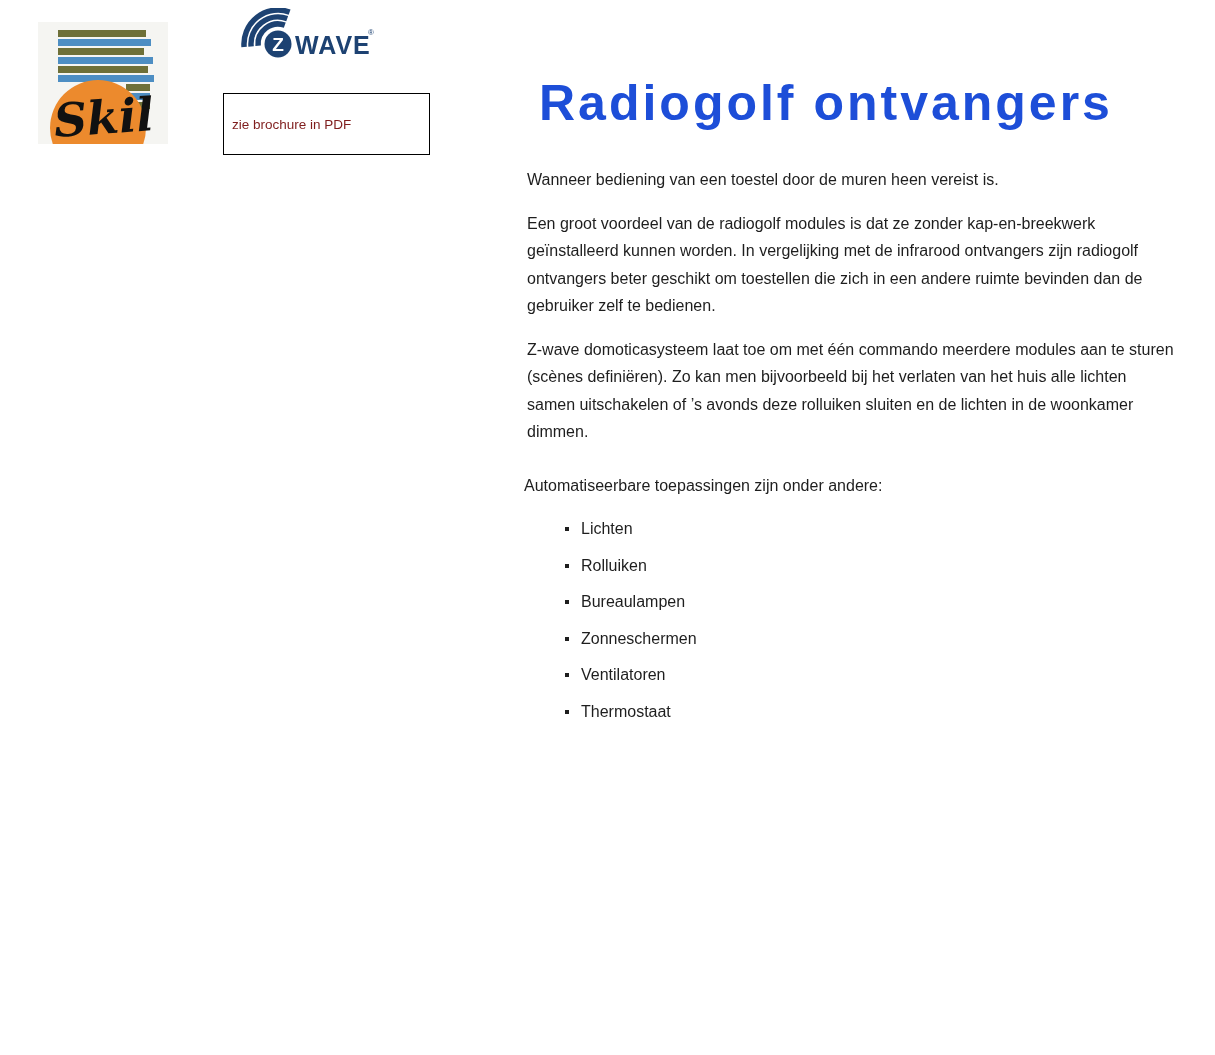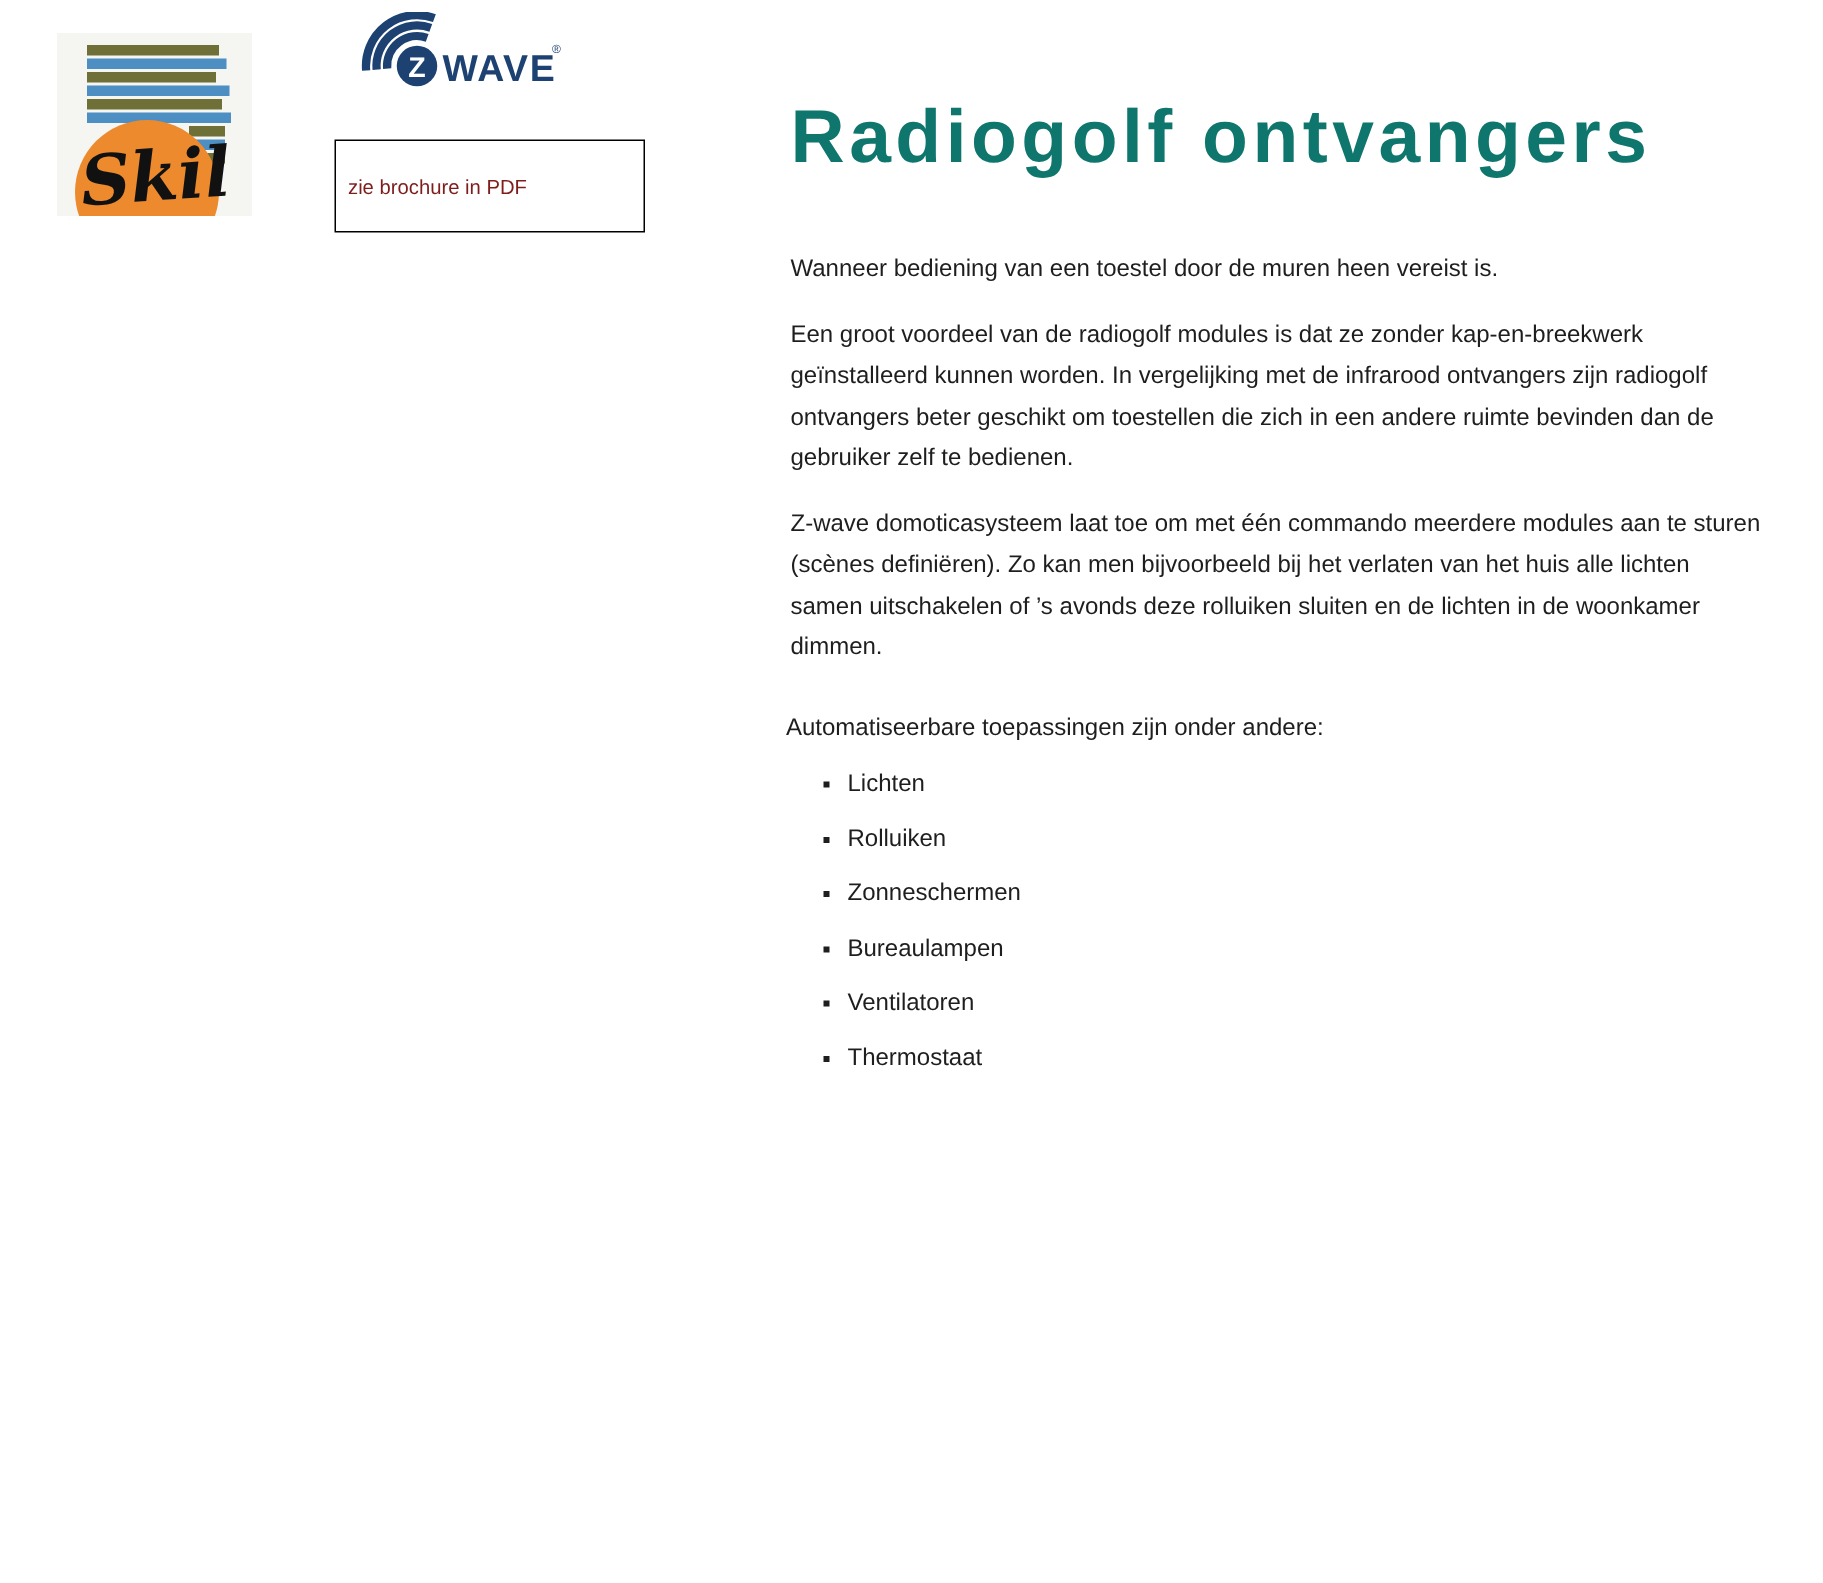--- a/index.html
+++ b/index.html
@@ -34,43 +34,43 @@
     color: #7f1d1d;
     font-size: 13.5px;
     text-decoration: none;
     padding-left: 8px;
     cursor: pointer;
   }
 
   
   .page-title {
     position: absolute; left: 527px; top: 62px;
-    margin: 0;
+    margin: 12px;
     font-size: 50px;
     font-weight: bold;
     letter-spacing: 3px;
     line-height: 58px;
-    color: #0f766e;
+    color: #1d4ed8;
     white-space: nowrap;
   }
   .content {
     position: absolute; left: 527px; top: 166px;
     width: 650px;
   }
   .content p {
     margin: 0 0 16px 0;
     font-size: 16px;
     line-height: 27.5px;
   }
   .list-intro {
     margin: 26px 0 10px -3px !important;
   }
   .app-list {
     list-style: none;
-    margin: 0; padding: 0 0 0 22px;
+    margin: 16px; padding: 0 0 0 22px;
   }
   .app-list li {
     position: relative;
     font-size: 16px;
     line-height: 27.5px;
     margin-bottom: 9px;
     padding-left: 16px;
   }
   .app-list li::before {
     content: "";
@@ -128,18 +128,18 @@
 <div class="content">
   <p>Wanneer bediening van een toestel door de muren heen vereist is.</p>
   <p>Een groot voordeel van de radiogolf modules is dat ze zonder kap-en-breekwerk geïnstalleerd kunnen worden. In vergelijking met de infrarood ontvangers zijn radiogolf ontvangers beter geschikt om toestellen die zich in een andere ruimte bevinden dan de gebruiker zelf te bedienen.</p>
   <p>Z-wave domoticasysteem laat toe om met één commando meerdere modules aan te sturen (scènes definiëren). Zo kan men bijvoorbeeld bij het verlaten van het huis alle lichten samen uitschakelen of ’s avonds deze rolluiken sluiten en de lichten in de woonkamer dimmen.</p>
 
   <p class="list-intro">Automatiseerbare toepassingen zijn onder andere:</p>
 
   <ul class="app-list">
     <li>Lichten</li>
     <li>Rolluiken</li>
+    <li>Bureaulampen</li>
     <li>Zonneschermen</li>
-    <li>Bureaulampen</li>
     <li>Ventilatoren</li>
     <li>Thermostaat</li>
   </ul>
 </div>
 
 </body></html>

